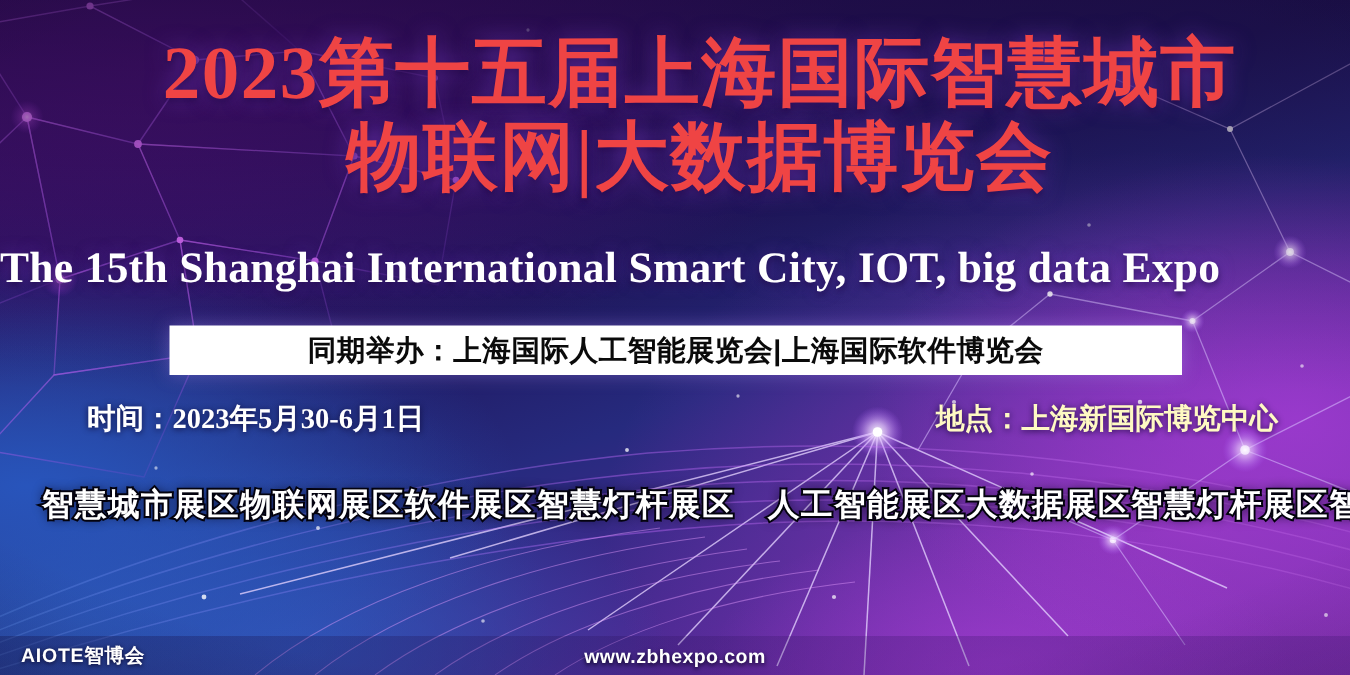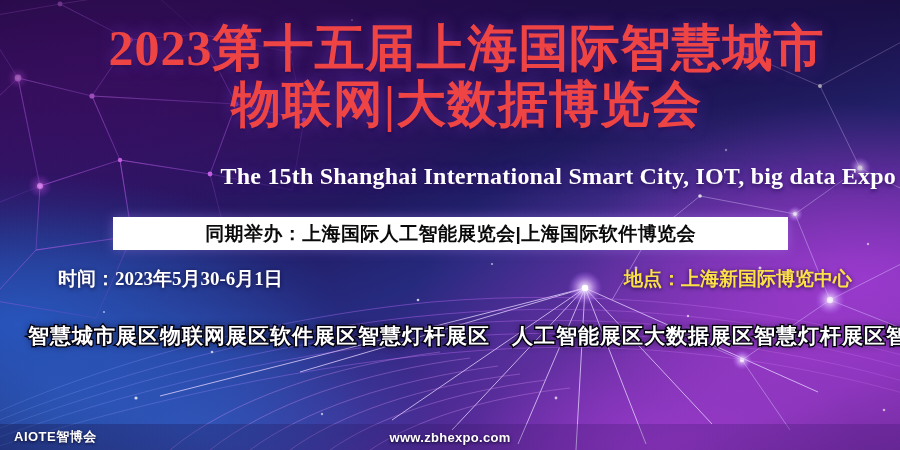--- a/index.html
+++ b/index.html
@@ -63,25 +63,25 @@
     text-shadow: 0 0 14px rgba(120,60,200,0.65), 0 2px 5px rgba(20,0,50,0.75);
     white-space: nowrap;
     padding-left: 33px;
   }
   .title-line-2 { font-size: 50px; }
 
   .subtitle-en {
     position: absolute;
     left: 0; right: 4px;
     top: 163px;
-    text-align: right;
+    text-align: left;
     color: #ffffff;
     font-family: "Liberation Serif", "DejaVu Serif", serif;
     font-weight: 700;
-    font-size: 24px;
+    font-size: 29px;
     letter-spacing: 0.2px;
     white-space: nowrap;
     text-shadow: 0 0 10px rgba(110,55,190,0.6), 0 2px 4px rgba(15,0,45,0.7);
   }
 
   
   .concurrent-band {
     position: absolute;
     left: 113px;
     top: 217px;
@@ -114,21 +114,21 @@
     color: #ffffff;
     font-family: "Liberation Serif", "DejaVu Serif", serif;
     font-weight: 700;
     font-size: 19px;
     white-space: nowrap;
     text-shadow: 0 1px 4px rgba(10,0,40,0.8);
   }
   .meta-place {
     position: absolute;
     right: 48px; top: 0;
-    color: #fde047;
+    color: #fef9c3;
     font-family: "Liberation Serif", "DejaVu Serif", serif;
     font-weight: 700;
     font-size: 19px;
     white-space: nowrap;
     text-shadow: 0 1px 4px rgba(10,0,40,0.8);
     margin-left: 16px;
   }
 
   
   .zones {

